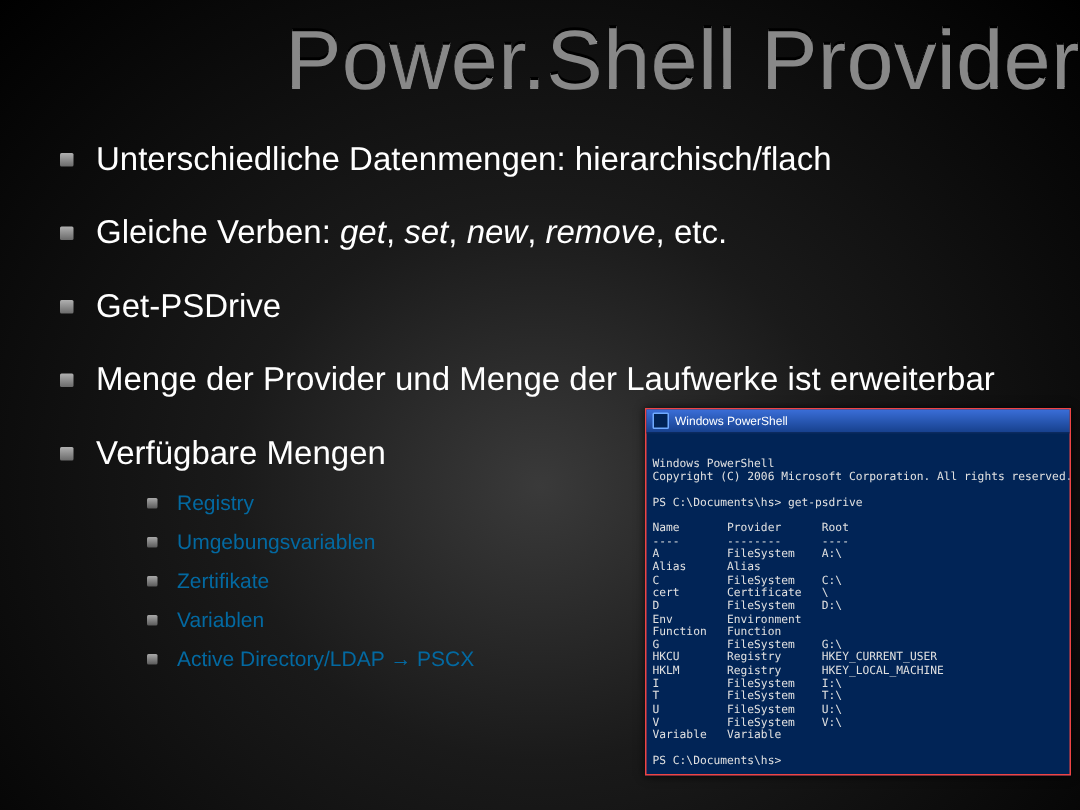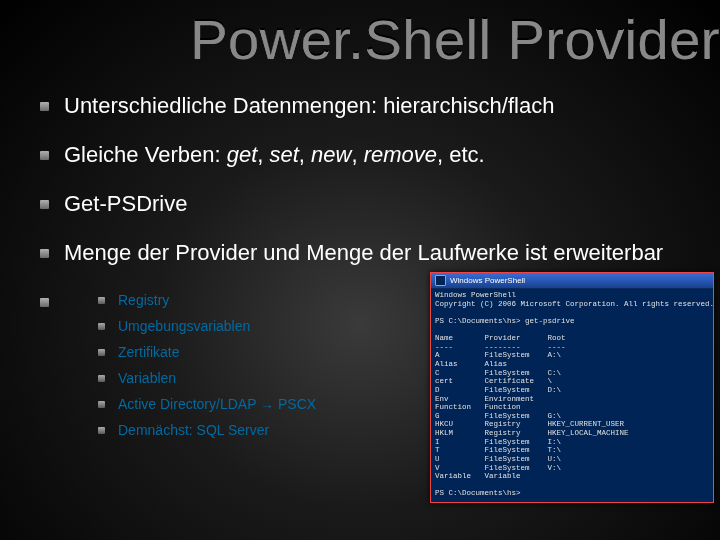--- a/index.html
+++ b/index.html
@@ -96,46 +96,45 @@
     border-bottom: 1px solid #0b2a5f;
   }
   .pswin .titlebar .psicon {
     width: 9px; height: 9px;
     background: #012456;
     border: 1px solid #6faaff;
     margin-right: 4px;
     border-radius: 1px;
   }
   .pswin .body {
-    padding: 2px 4px 4px 4px;
+    padding: 16px 4px 4px 4px;
     white-space: pre;
     overflow: hidden;
-    font-family: Liberation Mono, monospace;
   }
 </style>
 </head>
 <body>
 
 <div class="title">Power.Shell Provider</div>
 
 <ul class="main">
   <li>Unterschiedliche Datenmengen: hierarchisch/flach</li>
   <li>
     <span>Gleiche Verben: </span><span class="verbs"><span>get</span>, <span>set</span>, <span>new</span>, <span>remove</span></span><span>, etc.</span>
   </li>
   <li>Get-PSDrive</li>
   <li>Menge der Provider und Menge der Laufwerke ist erweiterbar</li>
   <li>
+    <span>Verfügbare Mengen</span>
     <ul class="sub">
       <li>Registry</li>
       <li>Umgebungsvariablen</li>
       <li>Zertifikate</li>
       <li>Variablen</li>
       <li>Active Directory/LDAP → PSCX</li>
-      <li>Demnächst: SQL Server</li>
     </ul>
   </li>
 </ul>
 
 <div class="pswin">
   <div class="titlebar">
     <span class="psicon"></span>
     <span>Windows PowerShell</span>
   </div>
   <div class="body"><span>Windows PowerShell</span>

